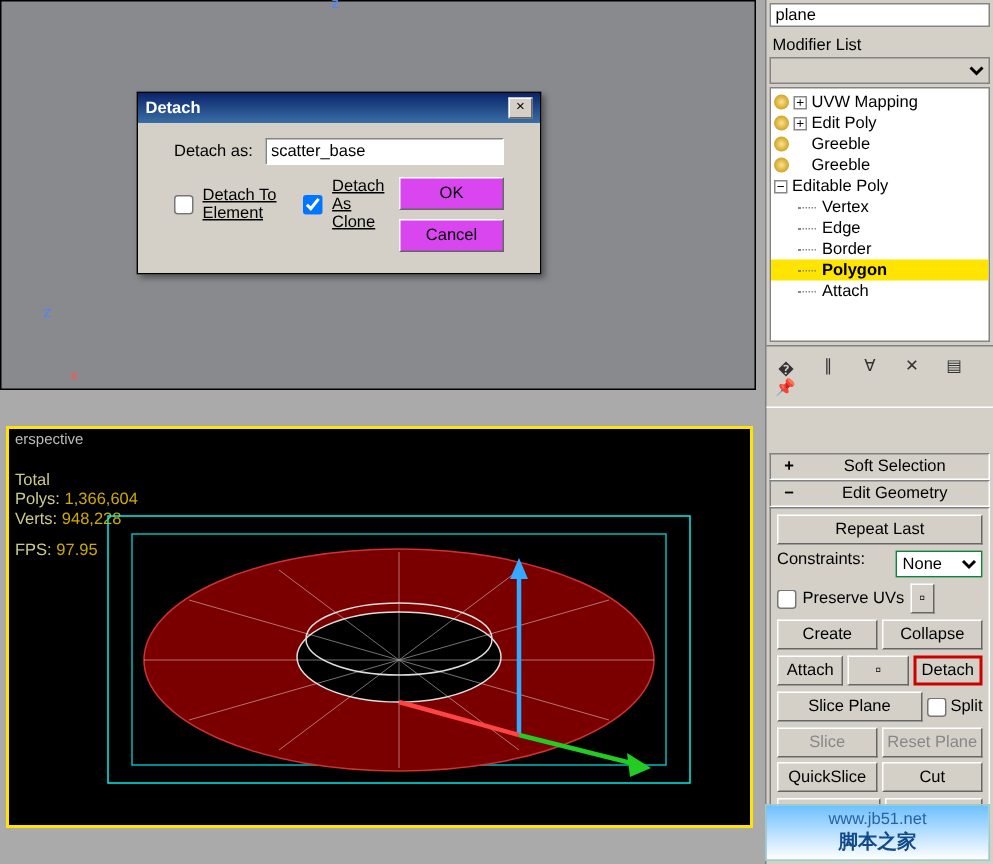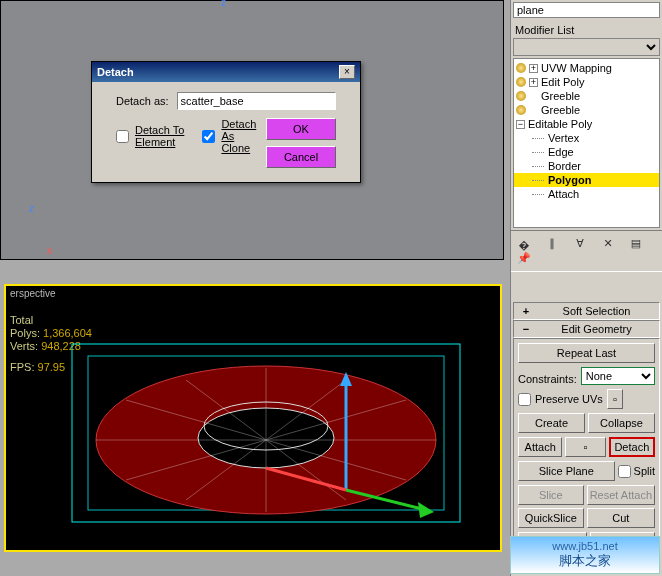--- a/index.html
+++ b/index.html
@@ -52,34 +52,34 @@
 .stack-icons { display: flex; gap: 10px; padding: 6px 4px; border-top: 1px solid #808080; border-bottom: 1px solid #fff; color: #333; }
 .stack-icons span { width: 18px; text-align: center; }
 
 .rollouts { margin-top: 30px; }
 .rollout-header { display: flex; align-items: center; background: #d4d0c8; border: 1px solid #808080; border-bottom-color: #fff; border-right-color: #fff; margin: 0 2px; height: 18px; padding-left: 4px; }
 .rollout-header .tog { width: 16px; text-align: center; font-weight: bold; }
 .rollout-header .ttl { flex: 1; text-align: center; }
 .rollout-body { margin: 0 2px 4px; border: 1px solid #fff; border-top-color: #808080; border-left-color: #808080; padding: 4px; }
 
 .full-btn { width: 100%; height: 20px; background: #d4d0c8; border: 1px solid #fff; border-right-color: #666; border-bottom-color: #666; margin-bottom: 4px; }
-.lbl-row { display: flex; align-items: flex-end; gap: 4px; margin-bottom: 4px; }
+.lbl-row { display: flex; align-items: flex-start; gap: 20px; margin-bottom: 4px; }
 .ro-select { flex: 1; height: 18px; border: 1px solid #15803d; background: #fff; }
 .preserve { display: flex; align-items: center; gap: 4px; margin-bottom: 4px; }
 .grid2 { display: grid; grid-template-columns: 1fr 1fr; gap: 3px; margin-bottom: 4px; }
 .sm-btn { height: 20px; background: #d4d0c8; border: 1px solid #fff; border-right-color: #666; border-bottom-color: #666; white-space: nowrap; font-size: 11px; padding: 0 2px; }
 .sm-btn.mini { width: 16px; padding: 0; }
 .sm-btn.hl { border: 2px solid #c00; }
 .sm-btn.dis { color: #888; }
 .row3 { display: flex; gap: 3px; margin-bottom: 4px; align-items: center; }
 .row3 .sm-btn { flex: 1; }
 .split-chk { display: flex; align-items: center; gap: 3px; font-size: 11px; }
 
 .watermark { position: absolute; right: 2px; bottom: 2px; width: 150px; height: 38px; background: linear-gradient(#6ec0ff,#fff); border: 1px solid #9cc; display: flex; flex-direction: column; align-items: center; justify-content: center; font-size: 10px; color: #2763a5; }
-.watermark .cn { font-size: 13px; font-weight: normal; color: #124a8a; }
+.watermark .cn { font-size: 13px; font-weight: bold; color: #124a8a; }
 </style>
 </head>
 <body>
 
 <div class="top-viewports">
   <div class="axis-gizmo" style="left:200px; top:8px;">
     <span class="axis-z">z</span>
   </div>
   <div class="axis-gizmo" style="left:8px; bottom:4px;">
     <span class="axis-z">z</span>
@@ -238,21 +238,21 @@
       </div>
       <div class="row3">
         <button class="sm-btn">Slice Plane</button>
         <label class="split-chk">
             <input type="checkbox" style="">
             <span>Split</span>
           </label>
       </div>
       <div class="grid2">
         <button class="sm-btn dis">Slice</button>
-        <button class="sm-btn dis">Reset Attach</button>
+        <button class="sm-btn dis">Reset Plane</button>
         <button class="sm-btn">QuickSlice</button>
         <button class="sm-btn">Cut</button>
       </div>
       <div class="row3">
         <button class="sm-btn">MSmooth</button>
         <button class="sm-btn mini">▫</button>
       </div>
     </div>
   </div>
 </div>

